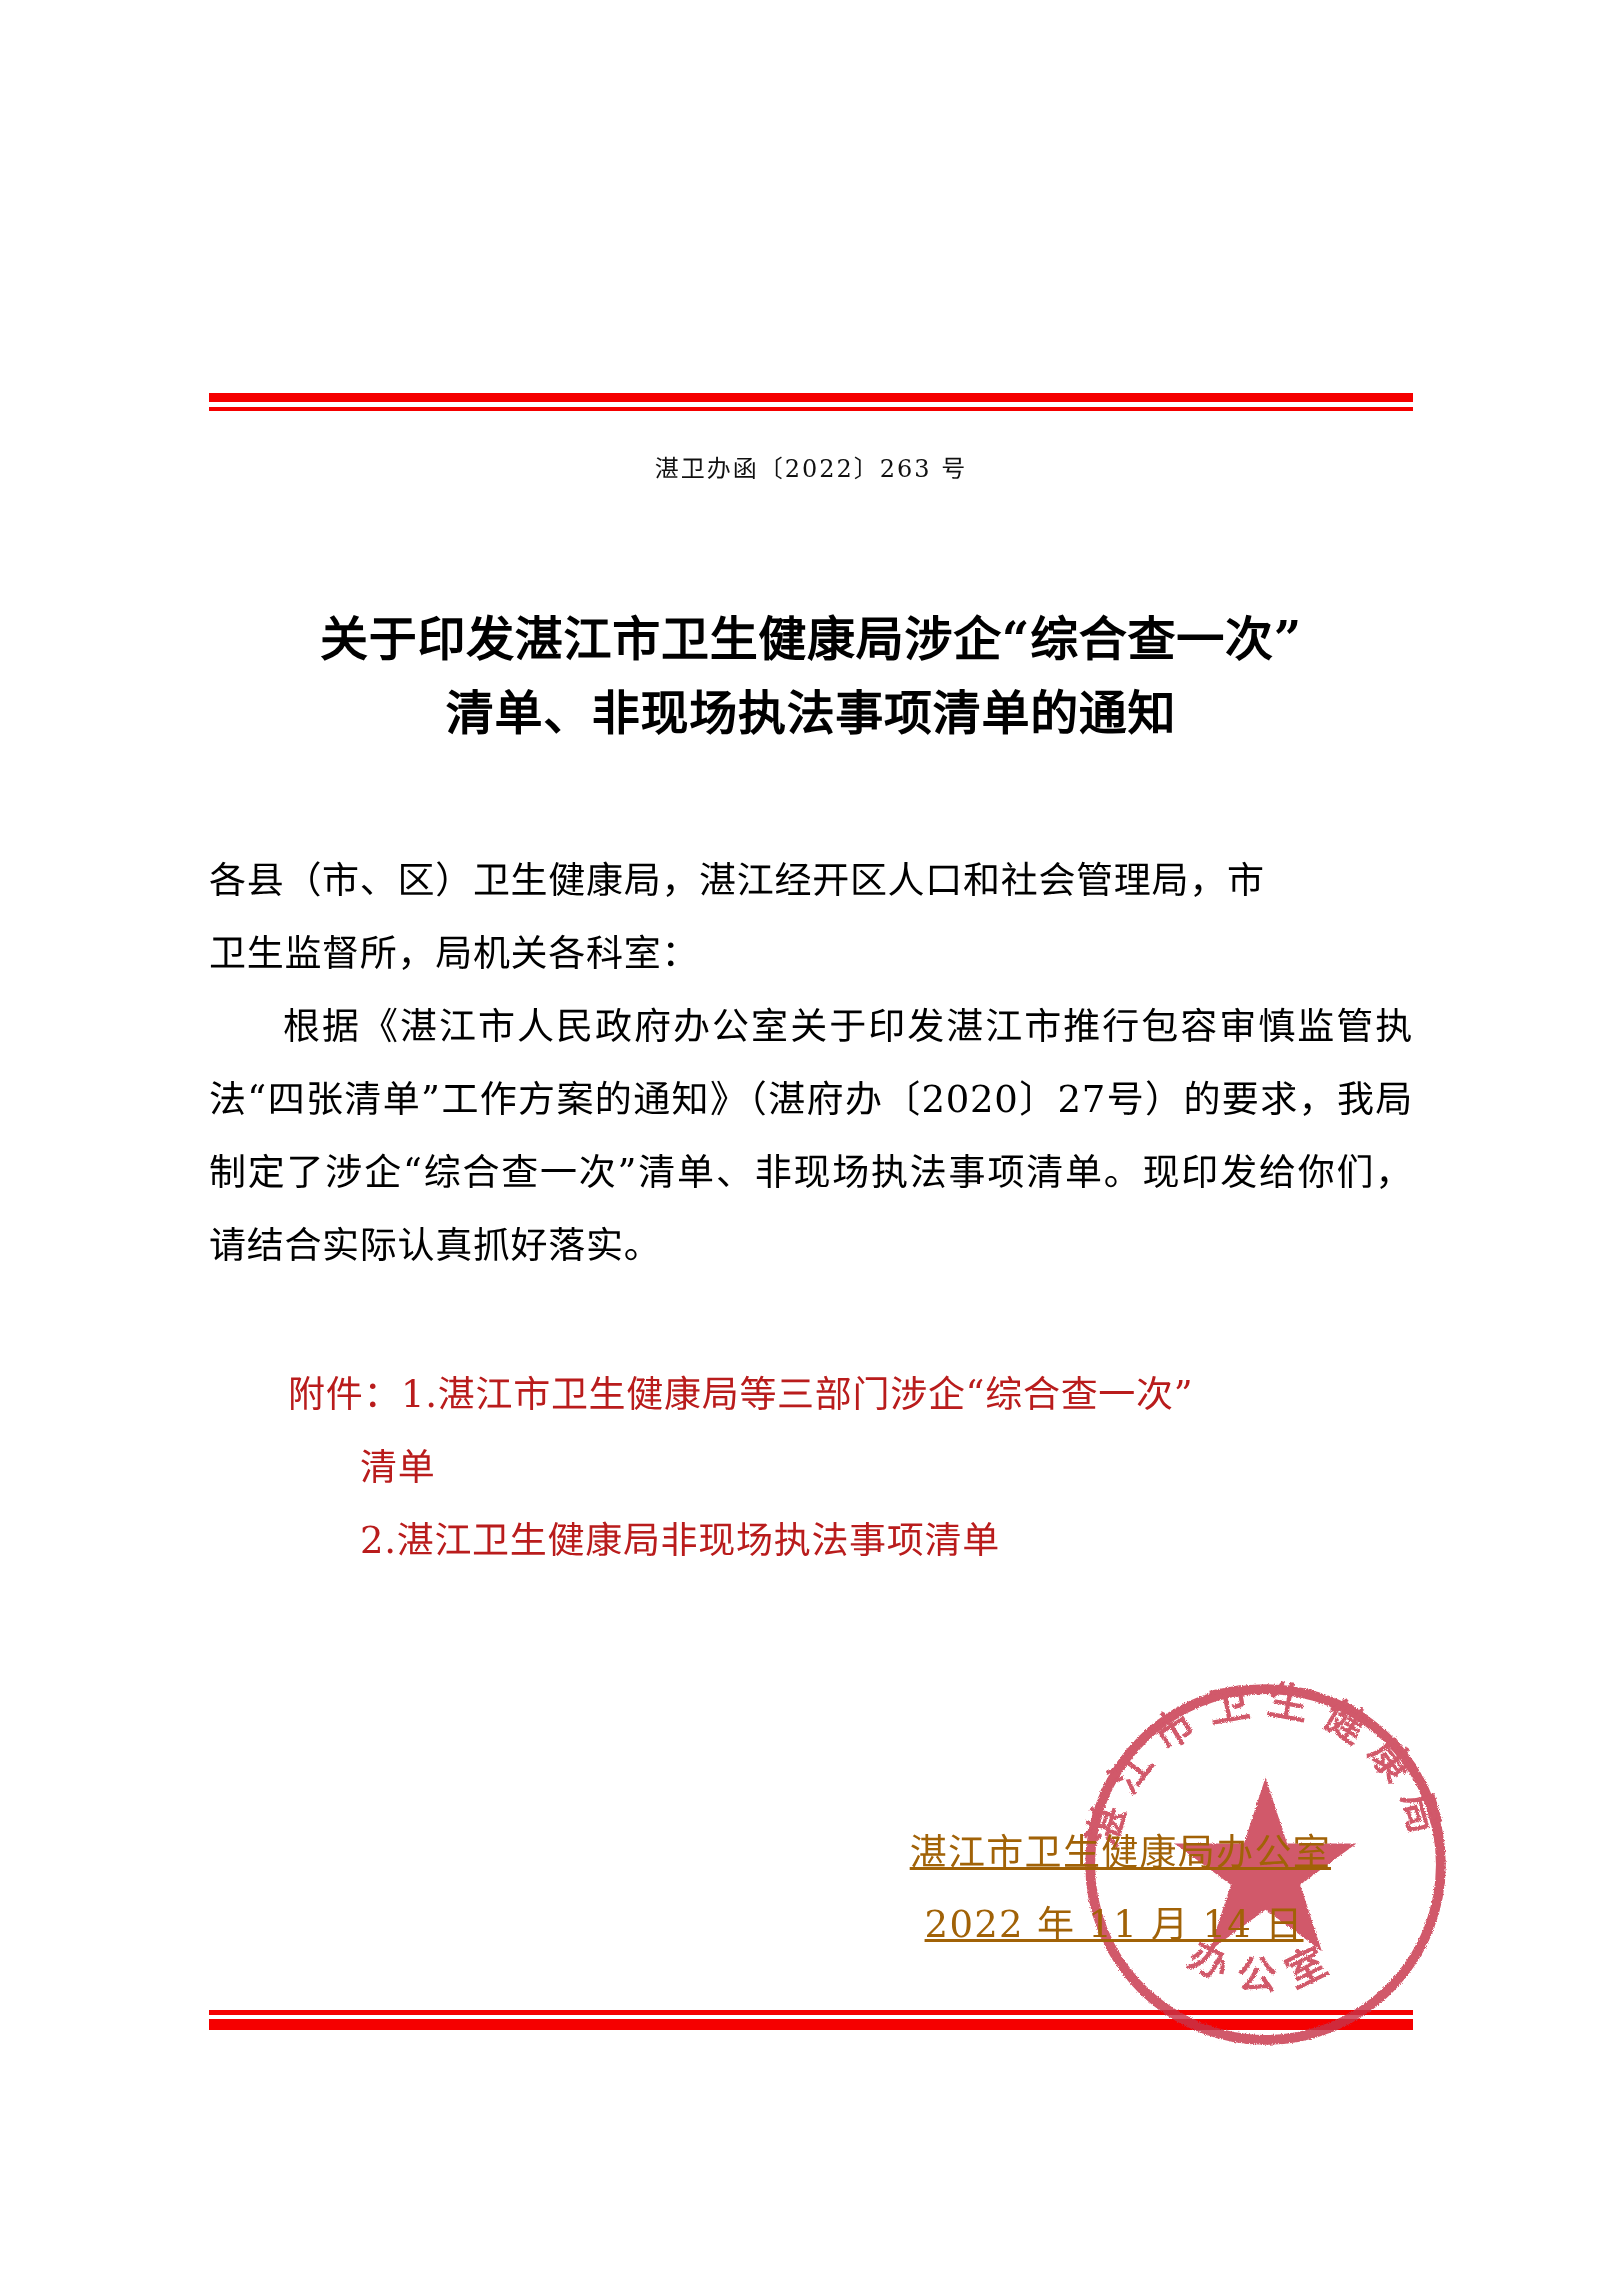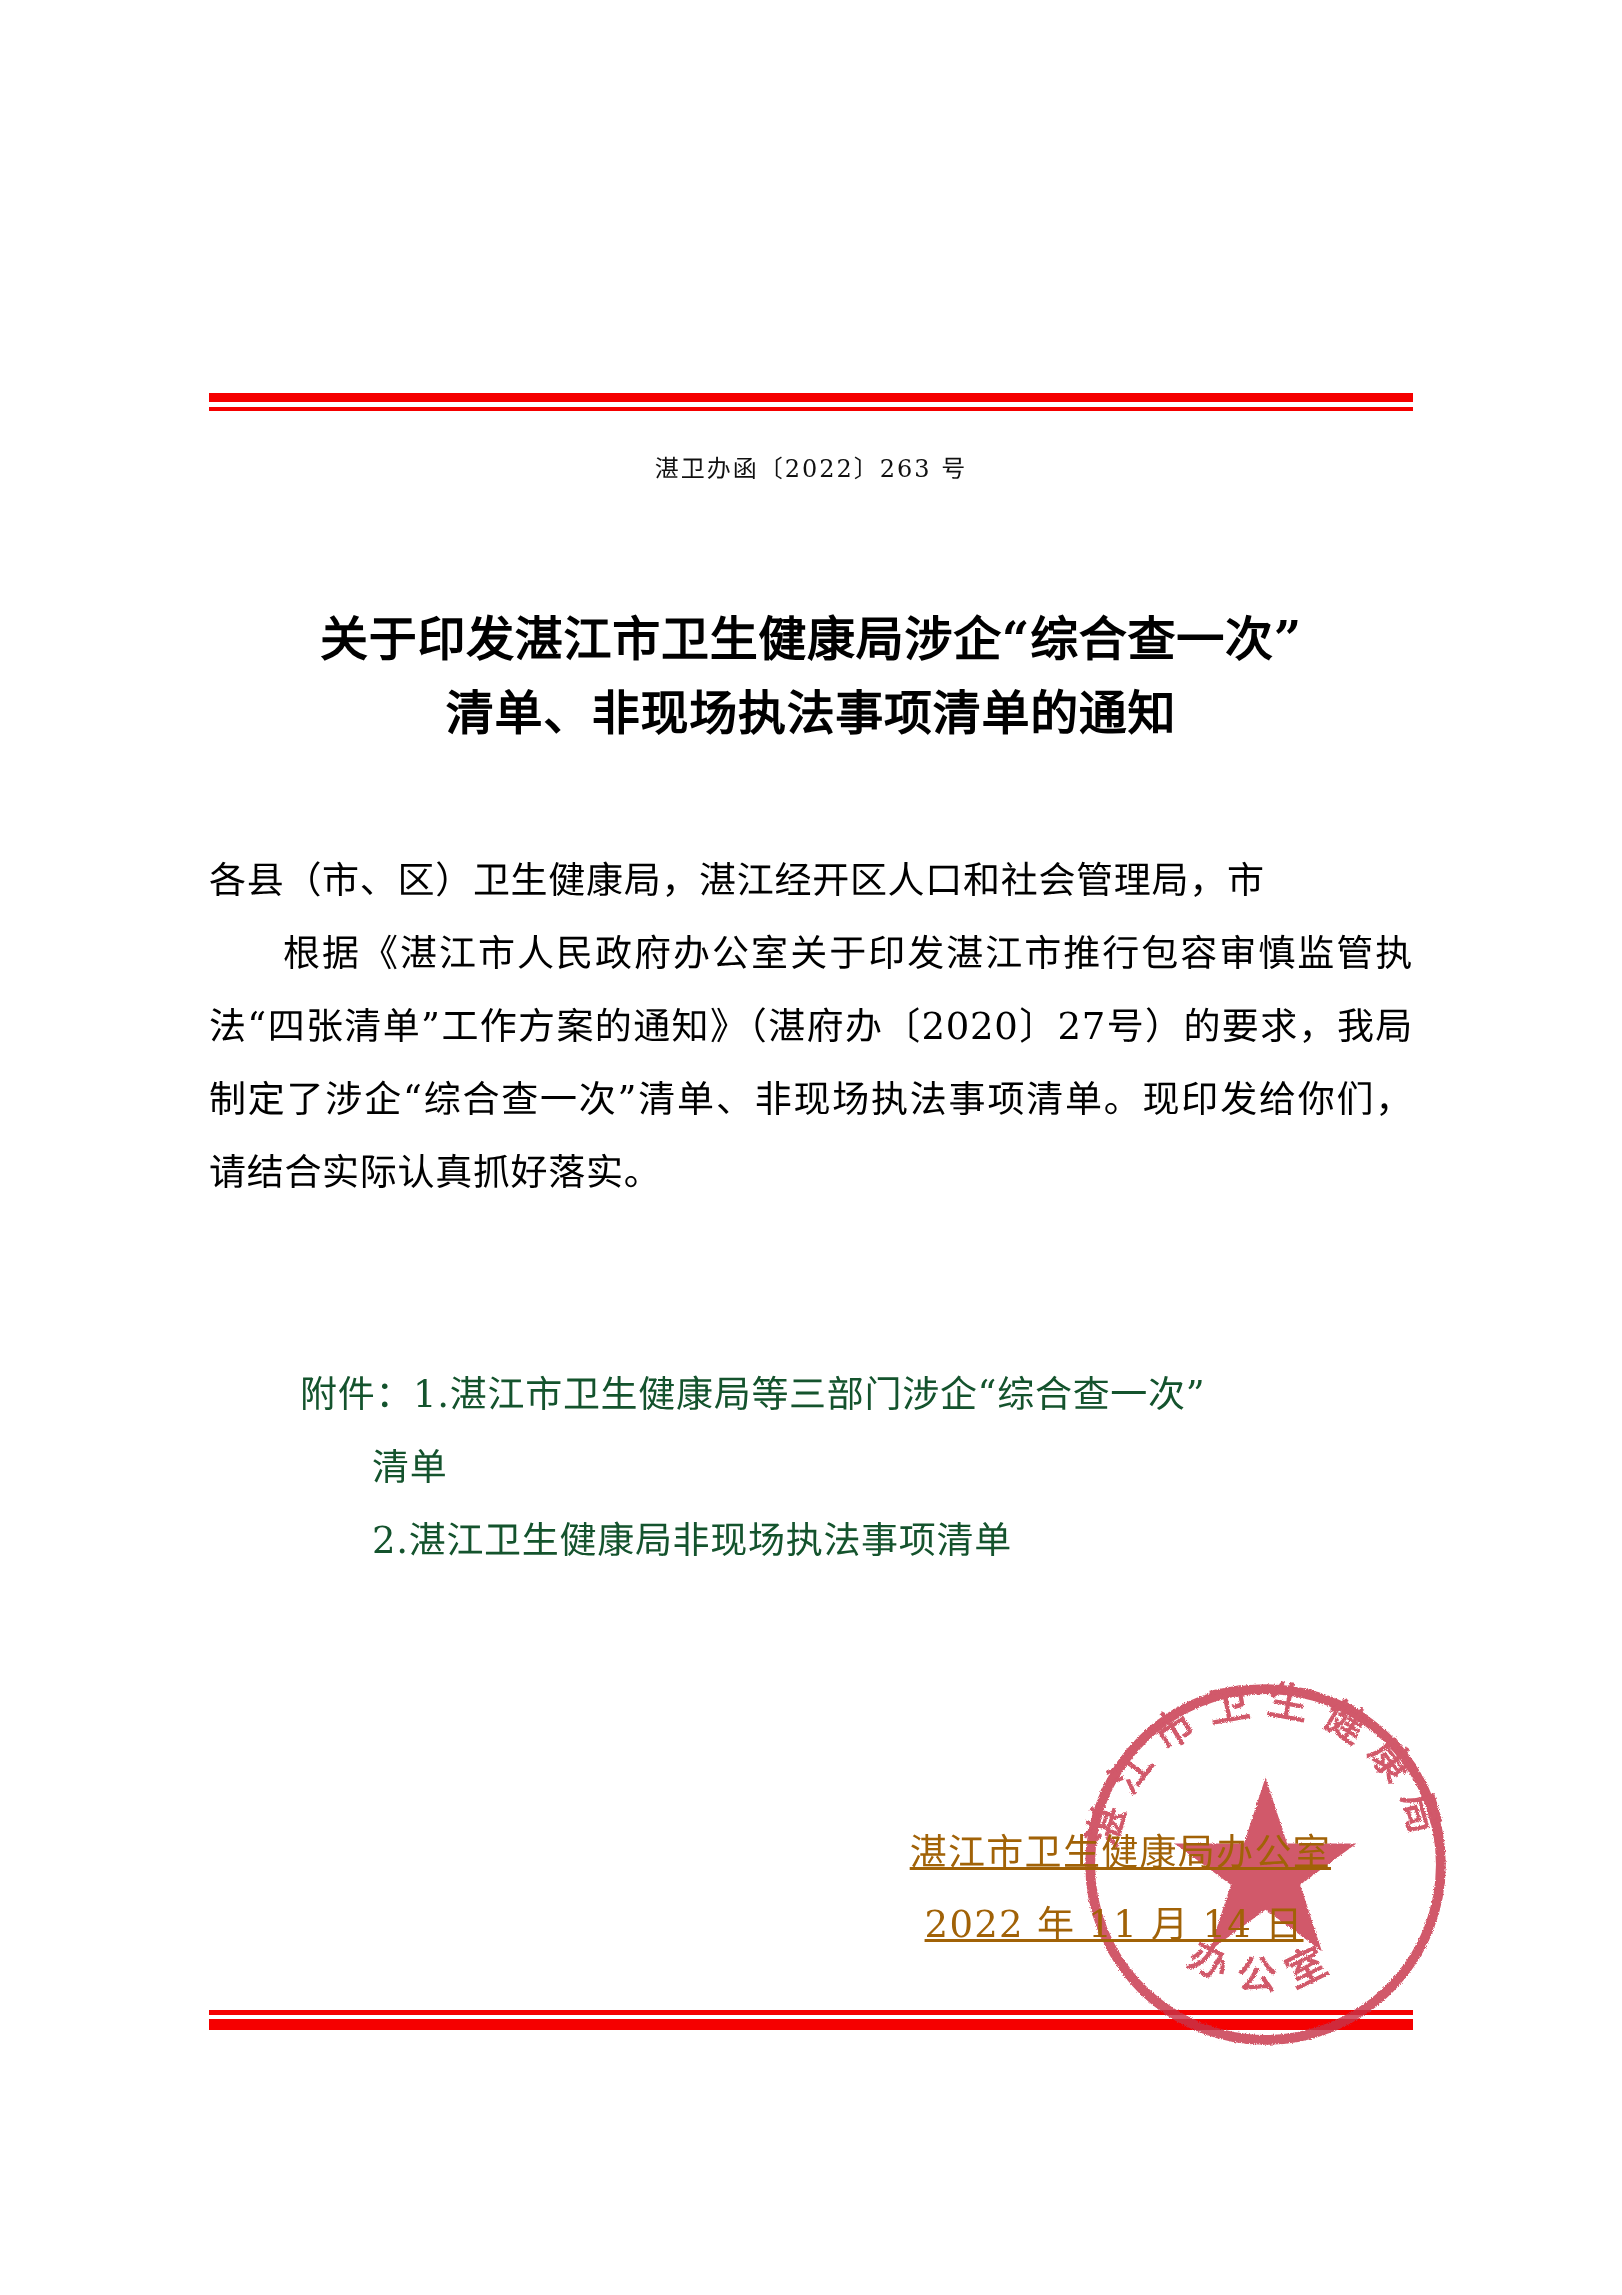--- a/index.html
+++ b/index.html
@@ -118,28 +118,28 @@
   .body-text p {
     margin: 0;
     text-align: justify;
     text-justify: inter-ideograph;
   }
   .body-text p.indent { text-indent: 2em; }
 
   
   .attachments {
     position: absolute;
-    left: 12px;
+    left: 0;
     top: 1358px;
     width: 1204px;
     font-family: "DejaVu Serif", "Liberation Serif", serif;
     font-size: 37px;
     line-height: 73px;
     letter-spacing: 0.7px;
-    color: #14532d;
+    color: #b91c1c;
   }
   .attachments .att-row { display: block; white-space: nowrap; }
   .attachments .att-row.lvl1 { padding-left: 79px; }
   .attachments .att-row.lvl2 { padding-left: 151px; }
 
   
   .signature {
     position: absolute;
     left: 0;
     top: 1817px;
@@ -206,20 +206,21 @@
 
     <div class="docnum">湛卫办函〔2022〕263 号</div>
 
     <div class="doc-title">
       <span class="tline">关于印发湛江市卫生健康局涉企“综合查一次”</span>
       <span class="tline">清单、非现场执法事项清单的通知</span>
     </div>
 
     <div class="body-text">
       <p>各县（市、区）卫生健康局，湛江经开区人口和社会管理局，市</p>
+      <p>卫生监督所，局机关各科室：</p>
       <p class="indent">根据《湛江市人民政府办公室关于印发湛江市推行包容审慎监管执法“四张清单”工作方案的通知》（湛府办〔2020〕27号）的要求，我局制定了涉企“综合查一次”清单、非现场执法事项清单。现印发给你们，请结合实际认真抓好落实。</p>
     </div>
 
     <div class="attachments">
       <span class="att-row lvl1"><span>附件：</span><span>1.湛江市卫生健康局等三部门涉企“综合查一次”</span></span>
       <span class="att-row lvl2">清单</span>
       <span class="att-row lvl2">2.湛江卫生健康局非现场执法事项清单</span>
     </div>
 
     <div class="seal">

